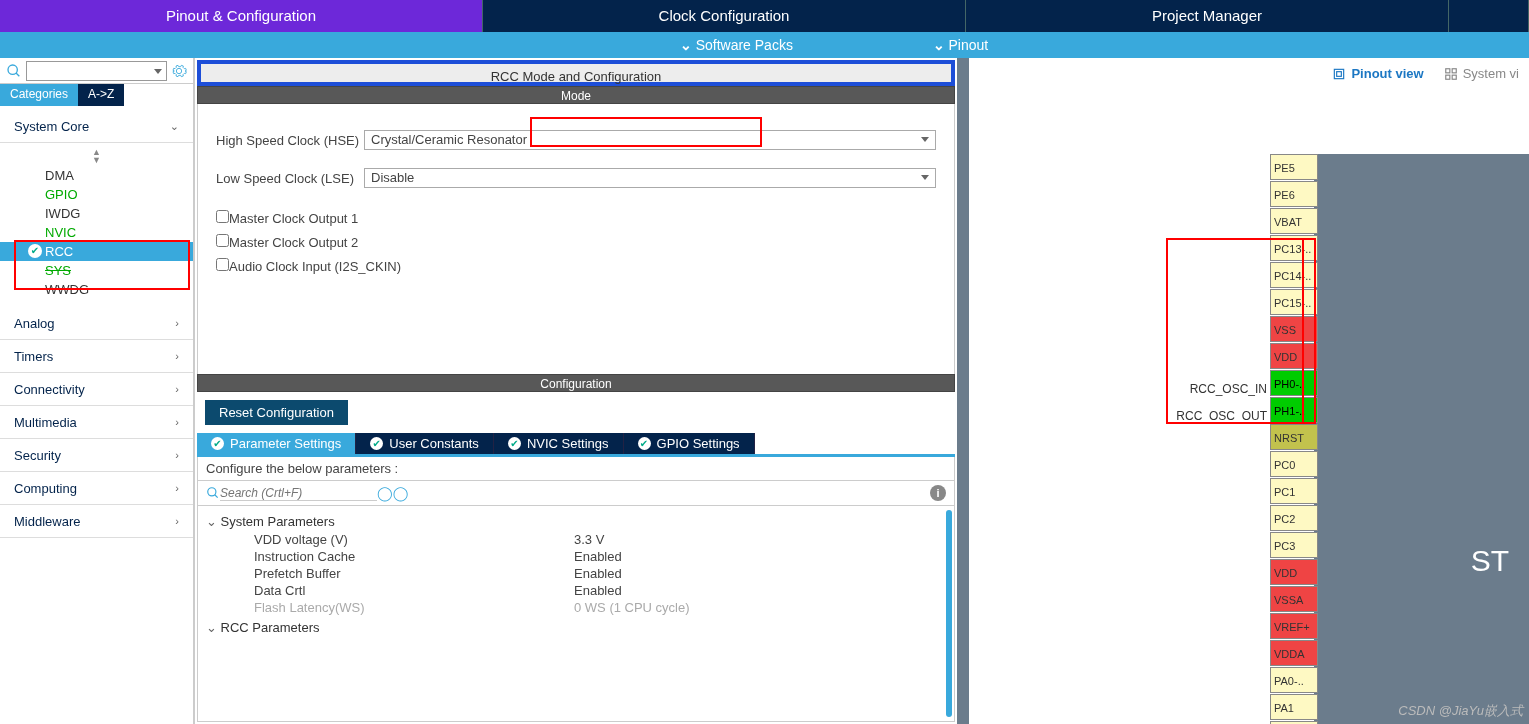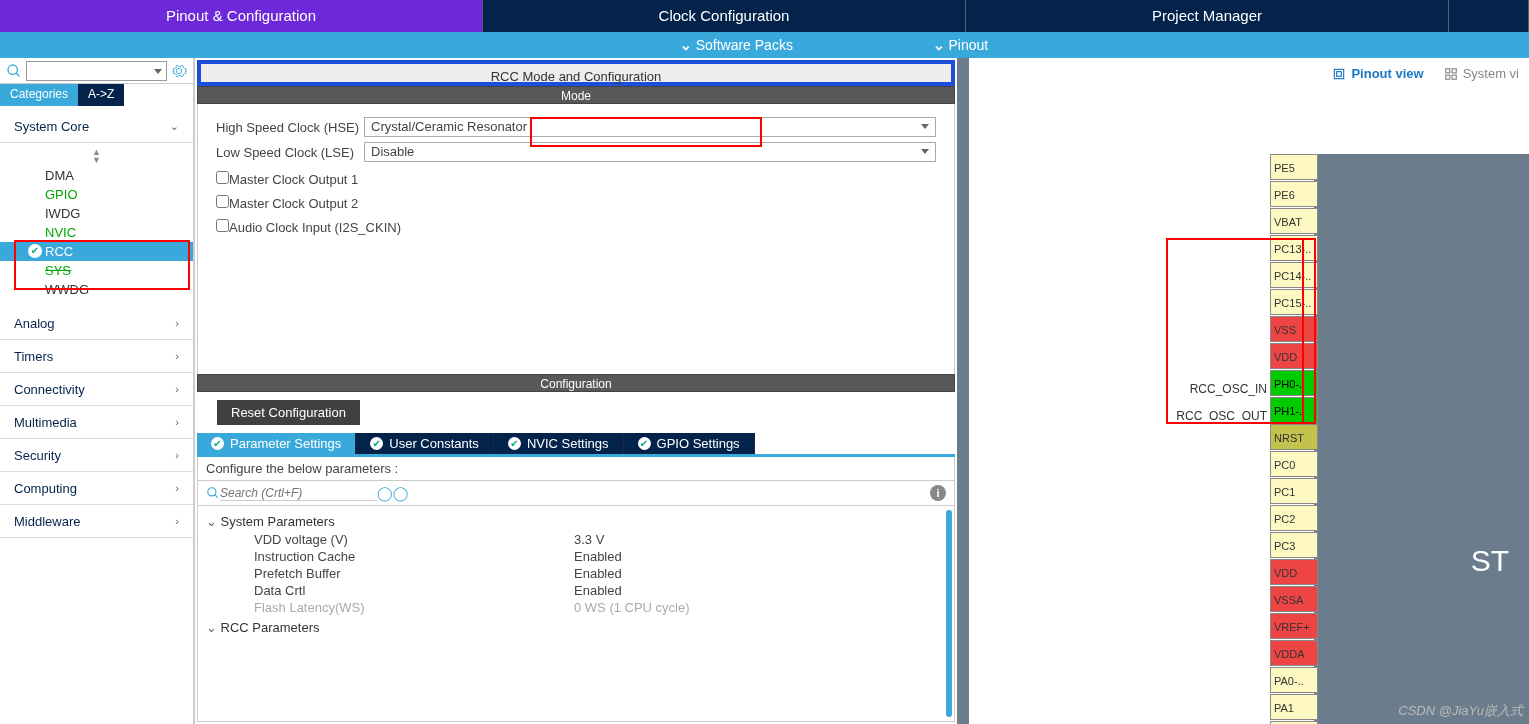--- a/index.html
+++ b/index.html
@@ -26,28 +26,28 @@
 .sorter{text-align:center;color:#888;font-size:9px;line-height:8px;margin:2px 0}
 .cat-item{padding:2px 0 2px 45px;font-size:13px;color:#333;cursor:pointer;position:relative}
 .cat-item.green{color:#0a0}
 .cat-item.sel{background:#39a9dc;color:#fff}
 .cat-item.sel::before{content:"✔";position:absolute;left:28px;top:2px;width:14px;height:14px;border-radius:50%;background:#fff;color:#0a8;font-size:10px;text-align:center;line-height:14px}
 .redbox1{position:absolute;left:14px;top:240px;width:176px;height:50px;border:2px solid red;pointer-events:none}
 .middle{flex:1;display:flex;flex-direction:column;border-right:12px solid #6b7c8c;min-width:0;padding:2px}
 .panel-title{background:#ededed;height:26px;line-height:26px;text-align:center;font-size:13px;color:#333;border:4px solid #1d4ed8}
 .dark-bar{background:#585858;color:#fff;text-align:center;height:18px;line-height:18px;font-size:12px;border:1px solid #444}
 .mode-body{padding:8px 18px;height:270px;border-left:1px solid #ccc;border-right:1px solid #ccc}
-.mode-row{display:flex;align-items:center;margin:5px 0;font-size:13px;color:#444}
+.mode-row{display:flex;align-items:center;margin:18px 0;font-size:13px;color:#444}
 .mode-row label{width:148px}
 .mode-row .combo{flex:1;height:20px;border:1px solid #aaa;background:#fff;padding:1px 6px;position:relative}
 .mode-row .combo::after{content:"";position:absolute;right:6px;top:6px;width:0;height:0;border-left:4px solid transparent;border-right:4px solid transparent;border-top:5px solid #666}
 .redbox2{position:absolute;border:2px solid red;pointer-events:none;left:530px;top:117px;width:232px;height:30px}
 .chk-row{padding:4px 0;font-size:13px;color:#444}
 .config-area{display:flex;flex-direction:column;flex:1;min-height:0}
-.reset-btn{margin:8px 0 8px 20px;background:#404040;color:#fff;border:none;padding:5px 14px;font-size:13px;width:fit-content}
+.reset-btn{margin:8px 0 8px 8px;background:#0c4a6e;color:#fff;border:none;padding:5px 14px;font-size:13px;width:fit-content}
 .cfg-tabs{display:flex;height:24px;background:#fff;border-bottom:3px solid #39a9dc}
 .cfg-tab{padding:4px 14px;background:#03234b;color:#fff;font-size:13px;border-right:1px solid #224;display:flex;align-items:center;gap:6px}
 .cfg-tab.active{background:#39a9dc}
 .cfg-tab::before{content:"✔";font-size:10px;width:13px;height:13px;border-radius:50%;background:#fff;color:#0a8;text-align:center;line-height:13px}
 .cfg-sub-bar{padding:4px 8px;font-size:13px;color:#444;border:1px solid #ccc;border-top:none}
 .cfg-search{display:flex;align-items:center;gap:0;padding:4px 8px;border:1px solid #ccc;border-top:none}
 .cfg-search input{flex:0 0 110px;border:none;font-style:italic;color:#999;font-size:12px;outline:none;border-bottom:1px solid #ccc}
 .cfg-search .nav{color:#39a9dc;font-size:14px;cursor:pointer}
 .cfg-search .info{margin-left:auto;width:16px;height:16px;border-radius:50%;background:#888;color:#fff;text-align:center;line-height:16px;font-size:11px;font-weight:bold}
 .param-tree{padding:4px 8px;overflow:auto;flex:1;position:relative;border:1px solid #ccc;border-top:none}

